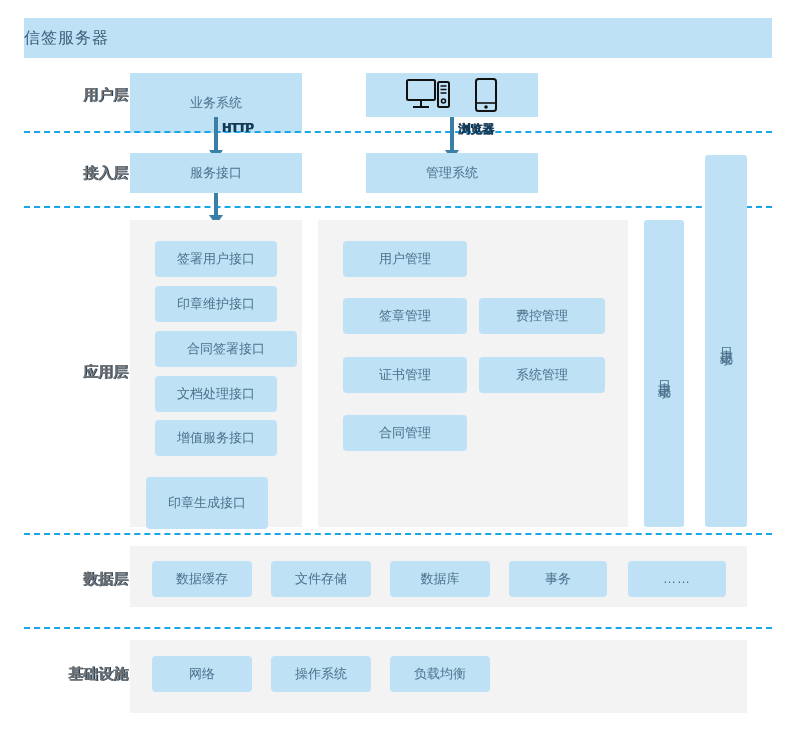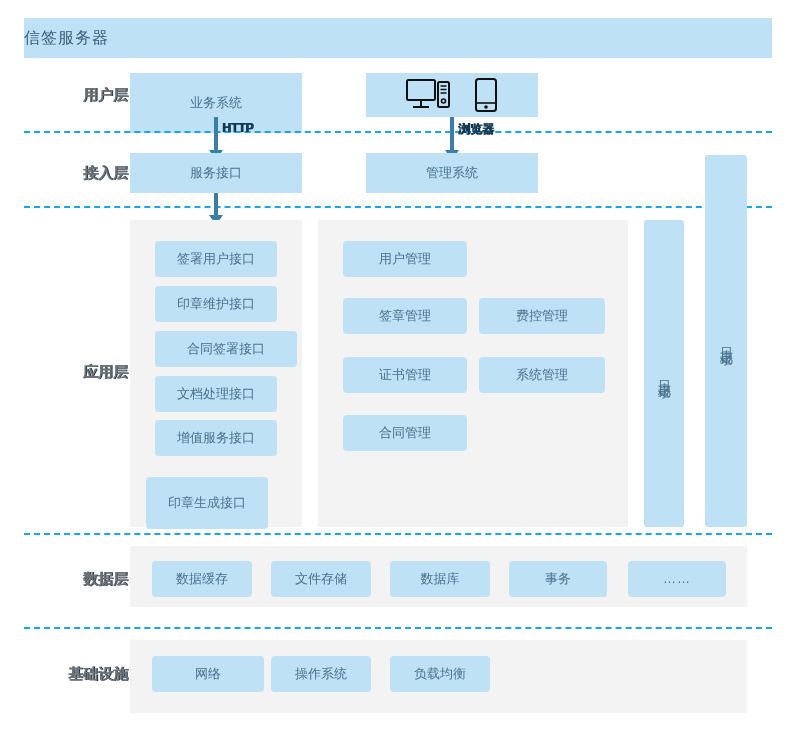--- a/index.html
+++ b/index.html
@@ -267,21 +267,21 @@
     <span>事务</span>
   </div>
   <div class="node" style="left:628px; top:561px; width:98px; height:36px;">
     <span class="dots">……</span>
   </div>
 
   <div class="divider" style="top:627px;"></div>
 
   <div class="panel" style="left:130px; top:640px; width:617px; height:73px;"></div>
 
-  <div class="node" style="left:152px; top:656px; width:112px; height:36px;text-align:right;">
+  <div class="node" style="left:152px; top:656px; width:100px; height:36px;text-align:right;">
     <span>网络</span>
   </div>
   <div class="node" style="left:271px; top:656px; width:100px; height:36px;">
     <span>操作系统</span>
   </div>
   <div class="node" style="left:390px; top:656px; width:100px; height:36px;">
     <span>负载均衡</span>
   </div>
 
 </div>

